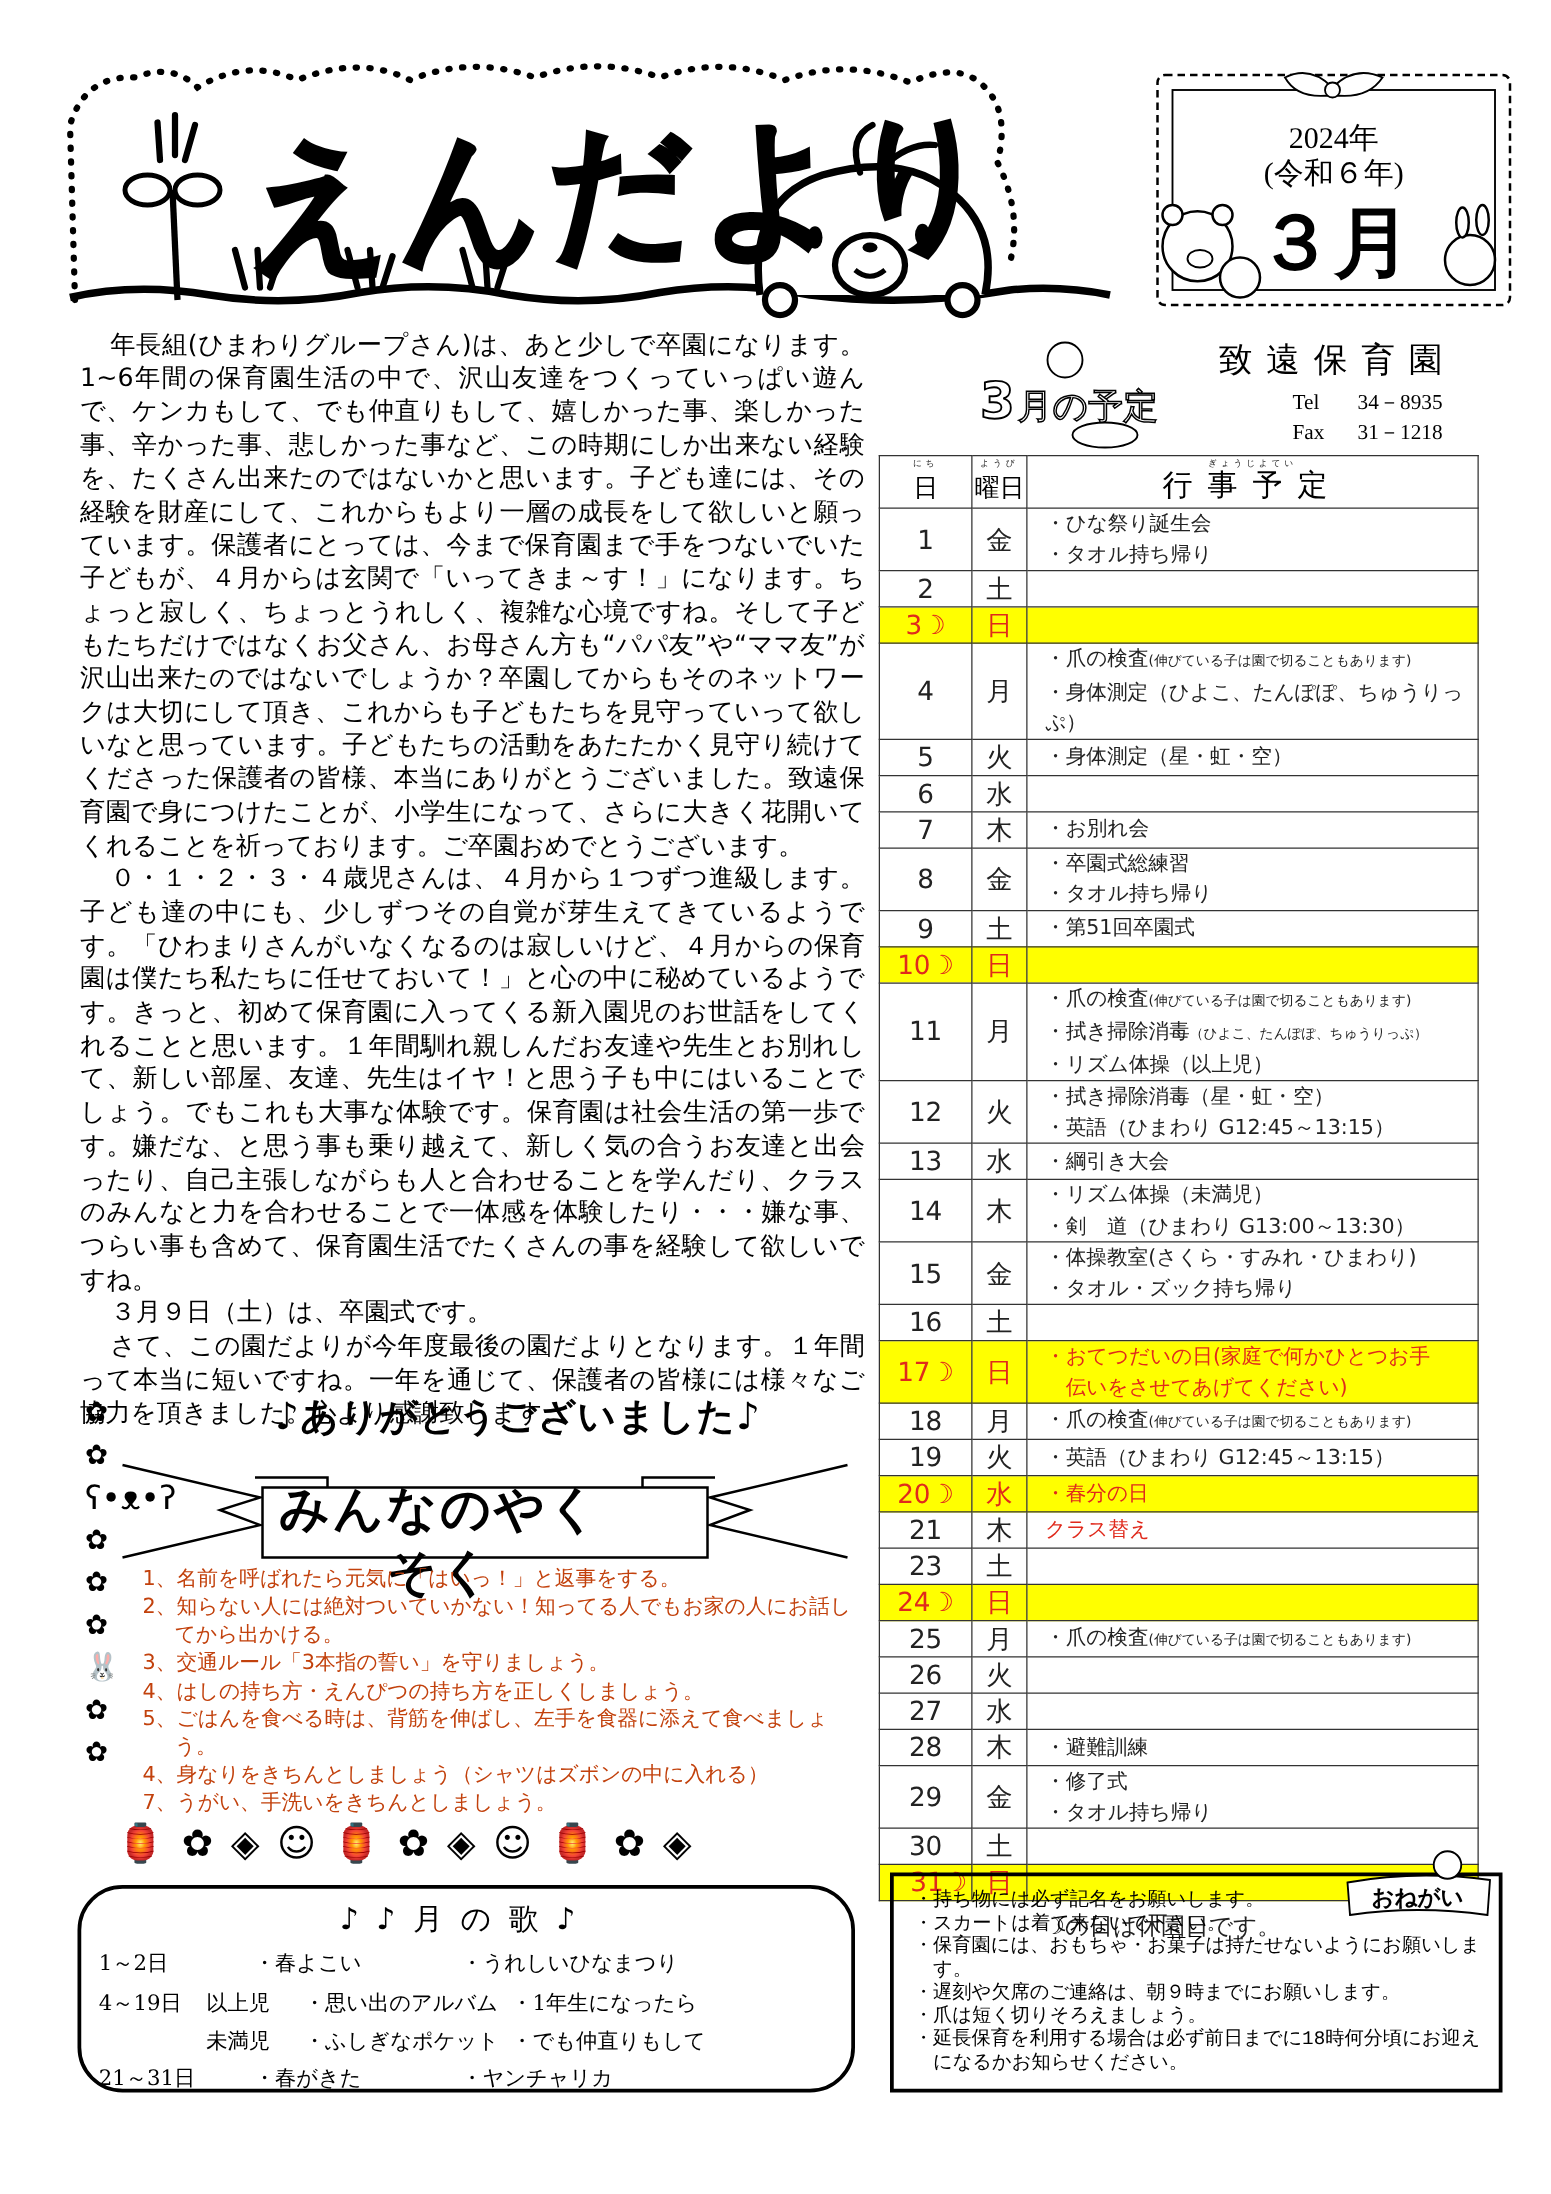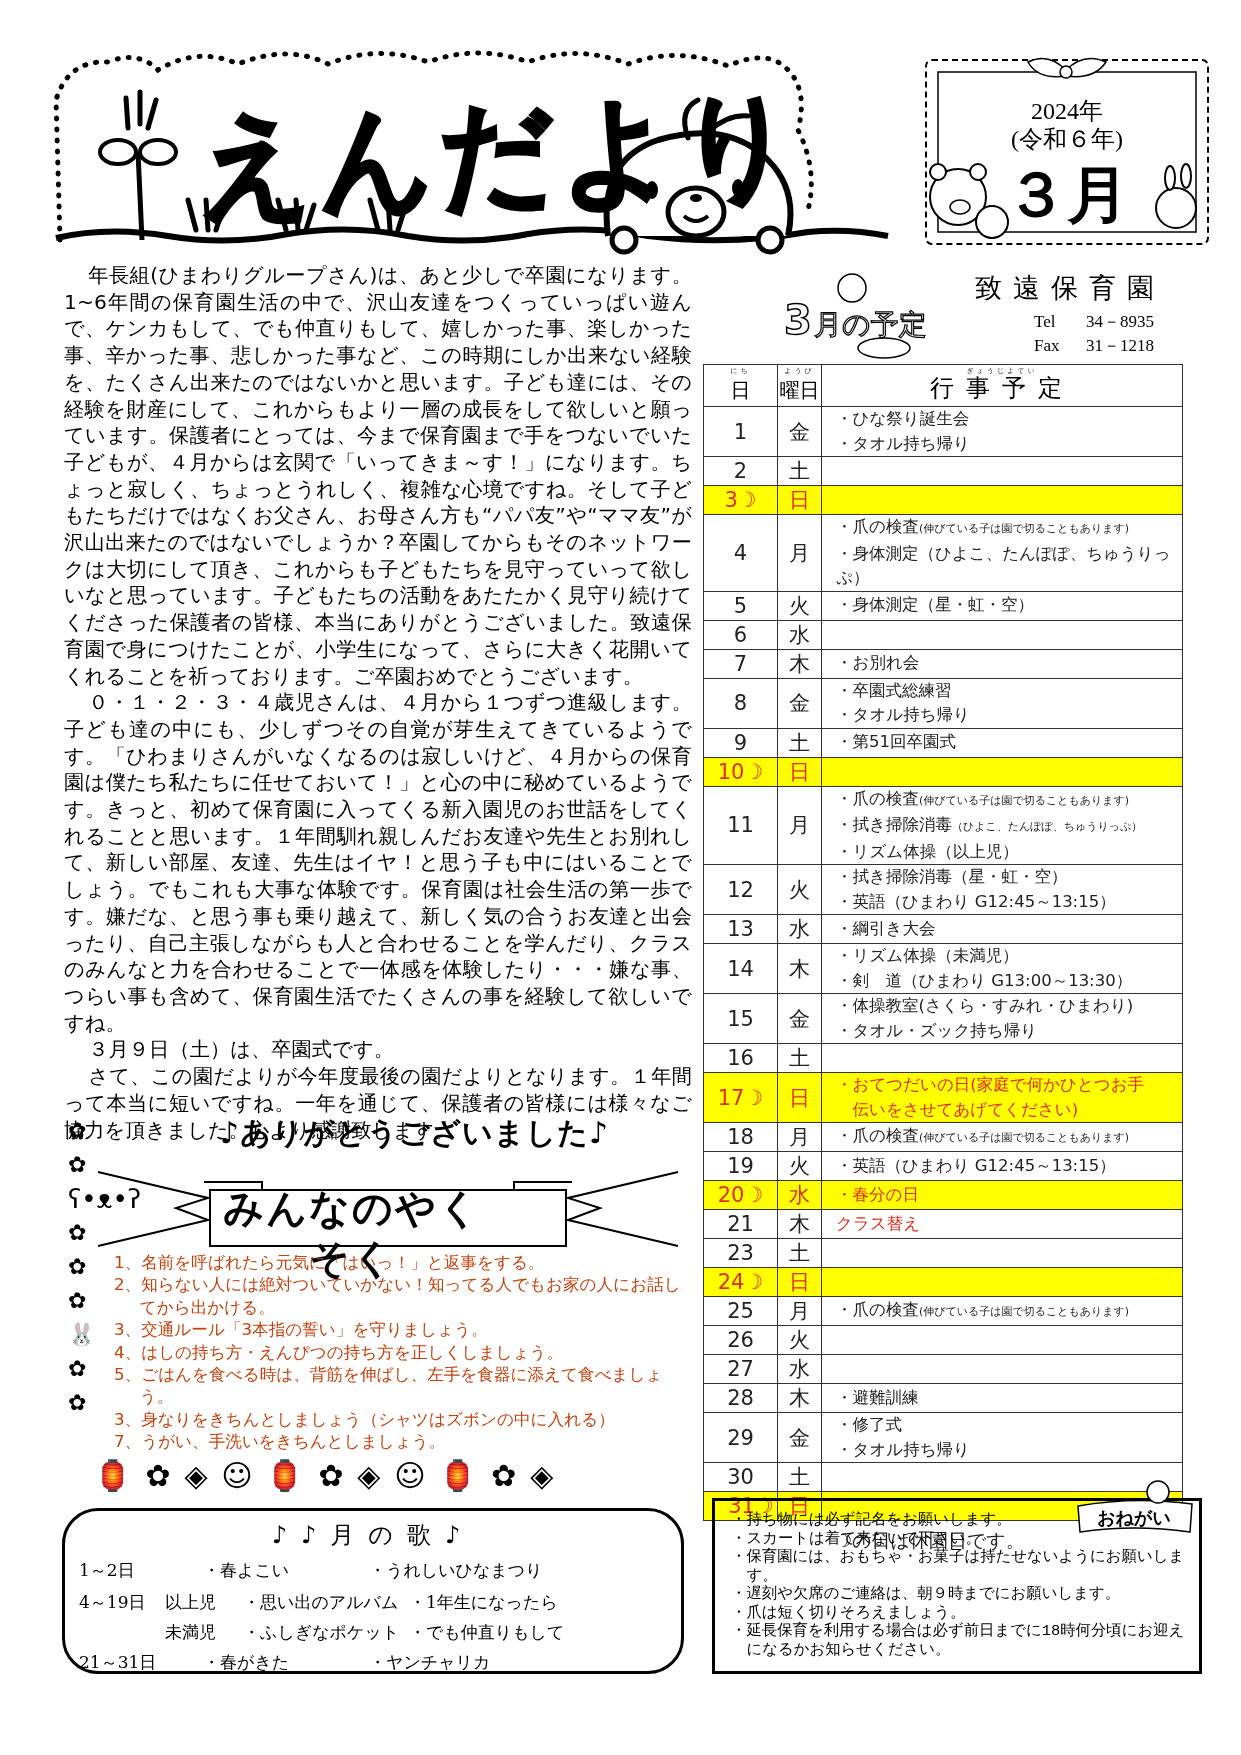--- a/index.html
+++ b/index.html
@@ -151,21 +151,21 @@
   <rect x="122" y="22" width="356" height="56" fill="#fff" stroke="#000" stroke-width="2"></rect>
 </svg>
 <div class="ribbon-label">みんなのやくそく</div>
 
 <ul class="promises">
   <li>1、名前を呼ばれたら元気に「はいっ！」と返事をする。</li>
   <li>2、知らない人には絶対ついていかない！知ってる人でもお家の人にお話してから出かける。</li>
   <li>3、交通ルール「3本指の誓い」を守りましょう。</li>
   <li>4、はしの持ち方・えんぴつの持ち方を正しくしましょう。</li>
   <li>5、ごはんを食べる時は、背筋を伸ばし、左手を食器に添えて食べましょう。</li>
-  <li>3、身なりをきちんとしましょう（シャツはズボンの中に入れる）</li>
+  <li>4、身なりをきちんとしましょう（シャツはズボンの中に入れる）</li>
   <li>7、うがい、手洗いをきちんとしましょう。</li>
 </ul>
 
 <div class="deco-row">
   <span>🏮</span>
   <span>✿</span>
   <span>◈</span>
   <span>☺</span>
   <span>🏮</span>
   <span>✿</span>

